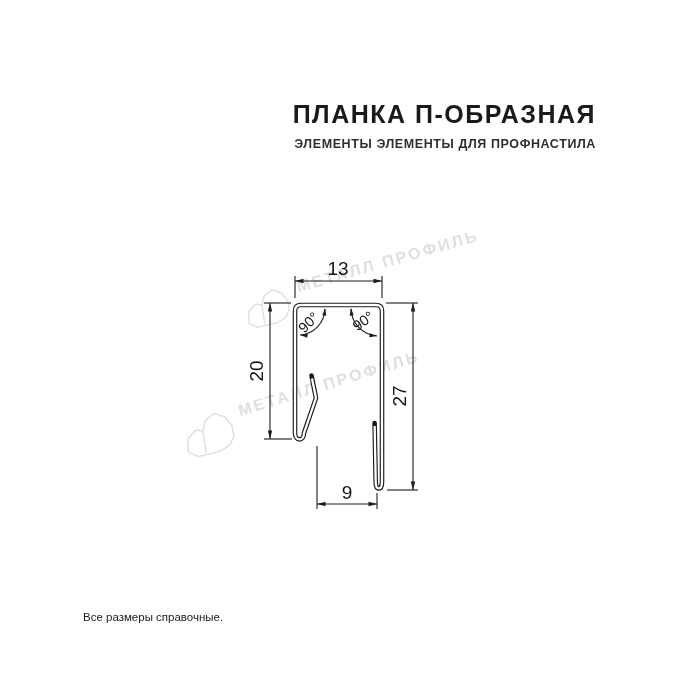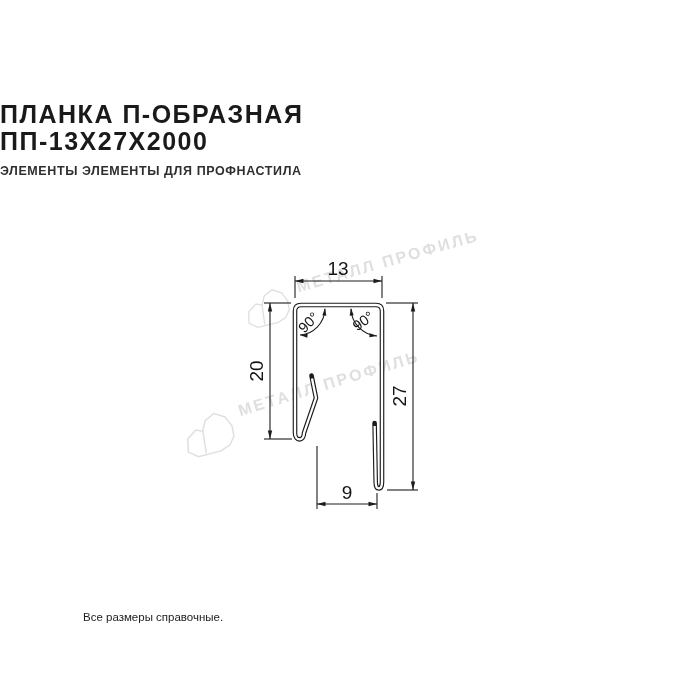--- a/index.html
+++ b/index.html
@@ -1,21 +1,21 @@
 <!DOCTYPE html>
 <html><head>
 <meta charset="utf-8">
 <style>
   html,body{margin:0;padding:0;background:#fff;}
   body{
     width:700px;height:700px;position:relative;overflow:hidden;
     font-family:"Liberation Sans", sans-serif;color:#1a1a1a;
   }
   .header{
-    position:absolute;top:101px;left:0;width:596px;text-align:left;
+    position:absolute;top:101px;left:0;width:596px;text-align:right;
   }
   .title{
     font-size:25px;font-weight:bold;line-height:27px;letter-spacing:1.5px;
     color:#1a1a1a;
   }
   .subtitle{
     margin-top:9px;font-size:12.5px;font-weight:bold;letter-spacing:0.6px;
     color:#2e2e2e;
   }
   .drawing-svg{position:absolute;left:0;top:0;}
@@ -27,21 +27,20 @@
   .dim-text{font-family:"Liberation Sans",sans-serif;font-size:19px;fill:#141414;}
   .angle-text{font-family:"Liberation Sans",sans-serif;font-size:14.5px;fill:#141414;}
   .wm-text{font-family:"Liberation Sans",sans-serif;font-weight:bold;font-size:16px;letter-spacing:2.5px;}
 </style>
 </head>
 <body>
 
 <div class="header">
   <div class="title">
     <div>ПЛАНКА П-ОБРАЗНАЯ</div>
-    <div>ПП-13Х27Х2000</div>
   </div>
   <div class="subtitle">ЭЛЕМЕНТЫ ЭЛЕМЕНТЫ ДЛЯ ПРОФНАСТИЛА</div>
 </div>
 
 <svg class="drawing-svg" width="700" height="700" viewBox="0 0 700 700">
 
   <g>
     <g transform="translate(243,302) rotate(-16)">
       <g stroke="#dfdfdf" stroke-width="1.4" fill="none" transform="scale(0.92)">
         <polygon points="0,24 3,12 13,6 19,9 24,0 34,-4 43,2 47,12 46,22 40,29 30,32 8,31"></polygon>

